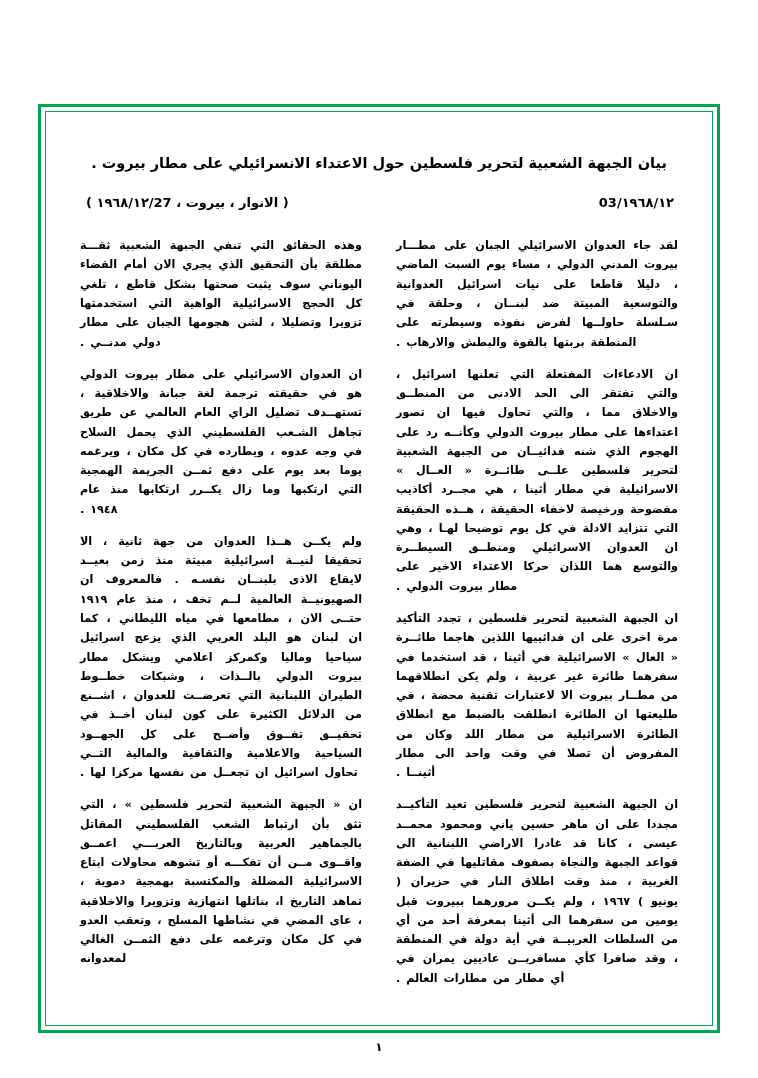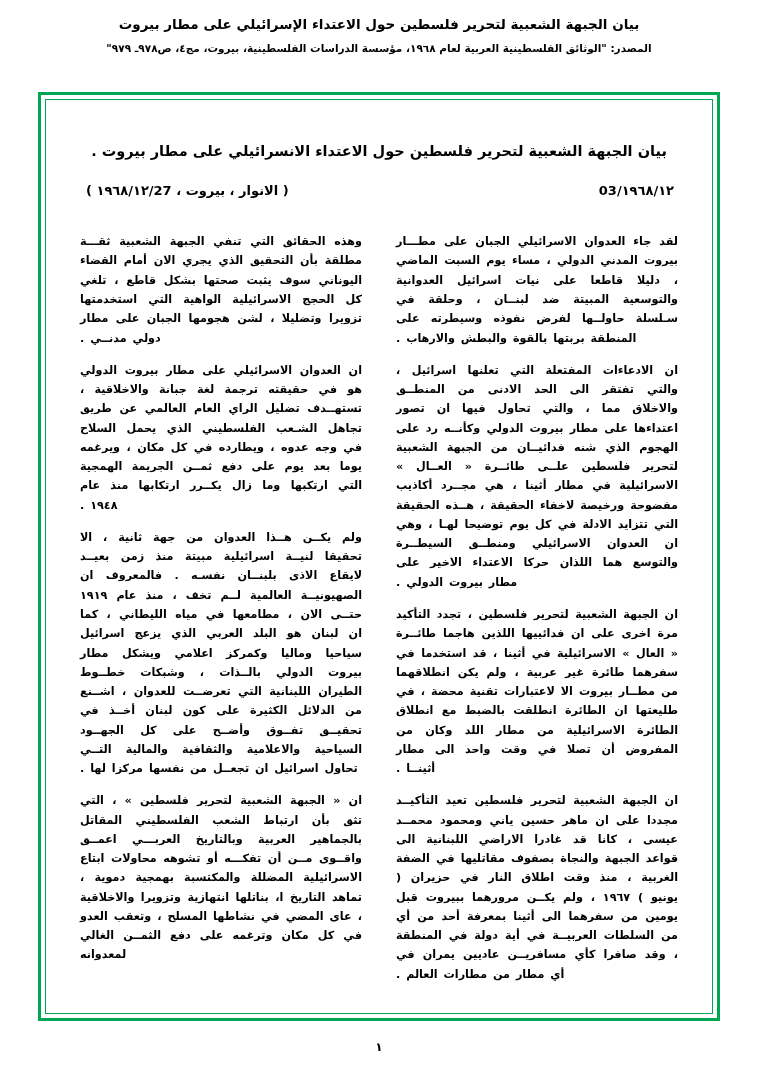--- a/index.html
+++ b/index.html
@@ -35,21 +35,21 @@
   .doc-header .h-source {
     font-size: 10.5px;
     font-weight: bold;
     margin-top: 7px;
     line-height: 1.5;
   }
   
   .frame {
     position: absolute;
     left: 38px;
-    top: 92px;
+    top: 104px;
     width: 682px;
     height: 929px;
     border: 3px solid #00a651;
     box-sizing: border-box;
   }
   .frame-inner {
     position: absolute;
     left: 4px;
     top: 4px;
     right: 4px;
@@ -89,21 +89,21 @@
   }
   .col {
     flex: 1 1 0;
     min-width: 0;
   }
   .para {
     font-size: 11.2px;
     line-height: 1.72;
     text-align: justify;
     text-align-last: left;
-    margin: 12px 0 13px 0;
+    margin: 4px 0 13px 0;
     font-weight: bold;
     letter-spacing: 0.1px;
     word-spacing: 2px;
   }
   .para.last {
     margin-bottom: 0;
   }
   
   .page-number {
     position: absolute;
@@ -113,24 +113,20 @@
     text-align: center;
     font-size: 12px;
     font-weight: bold;
   }
 </style>
 </head>
 <body>
 
 <div class="page">
 
-  <div class="doc-header">
-    <div class="h-title">بيان الجبهة الشعبية لتحرير فلسطين حول الاعتداء الإسرائيلي على مطار بيروت</div>
-    <div class="h-source">المصدر: "الوثائق الفلسطينية العربية لعام ١٩٦٨، مؤسسة الدراسات الفلسطينية، بيروت، مج٤، ص٩٧٨ـ ٩٧٩"</div>
-  </div>
 
   <div class="frame">
     <div class="frame-inner">
 
       <div class="title-line">بيان الجبهة الشعبية لتحرير فلسطين حول الاعتداء الانسرائيلي على مطار بيروت .</div>
 
       <div class="meta-row">
         <div class="date">١٩٦٨/١٢/03</div>
         <div class="src">( الانوار ، بيروت ، ١٩٦٨/١٢/27 )</div>
       </div>

